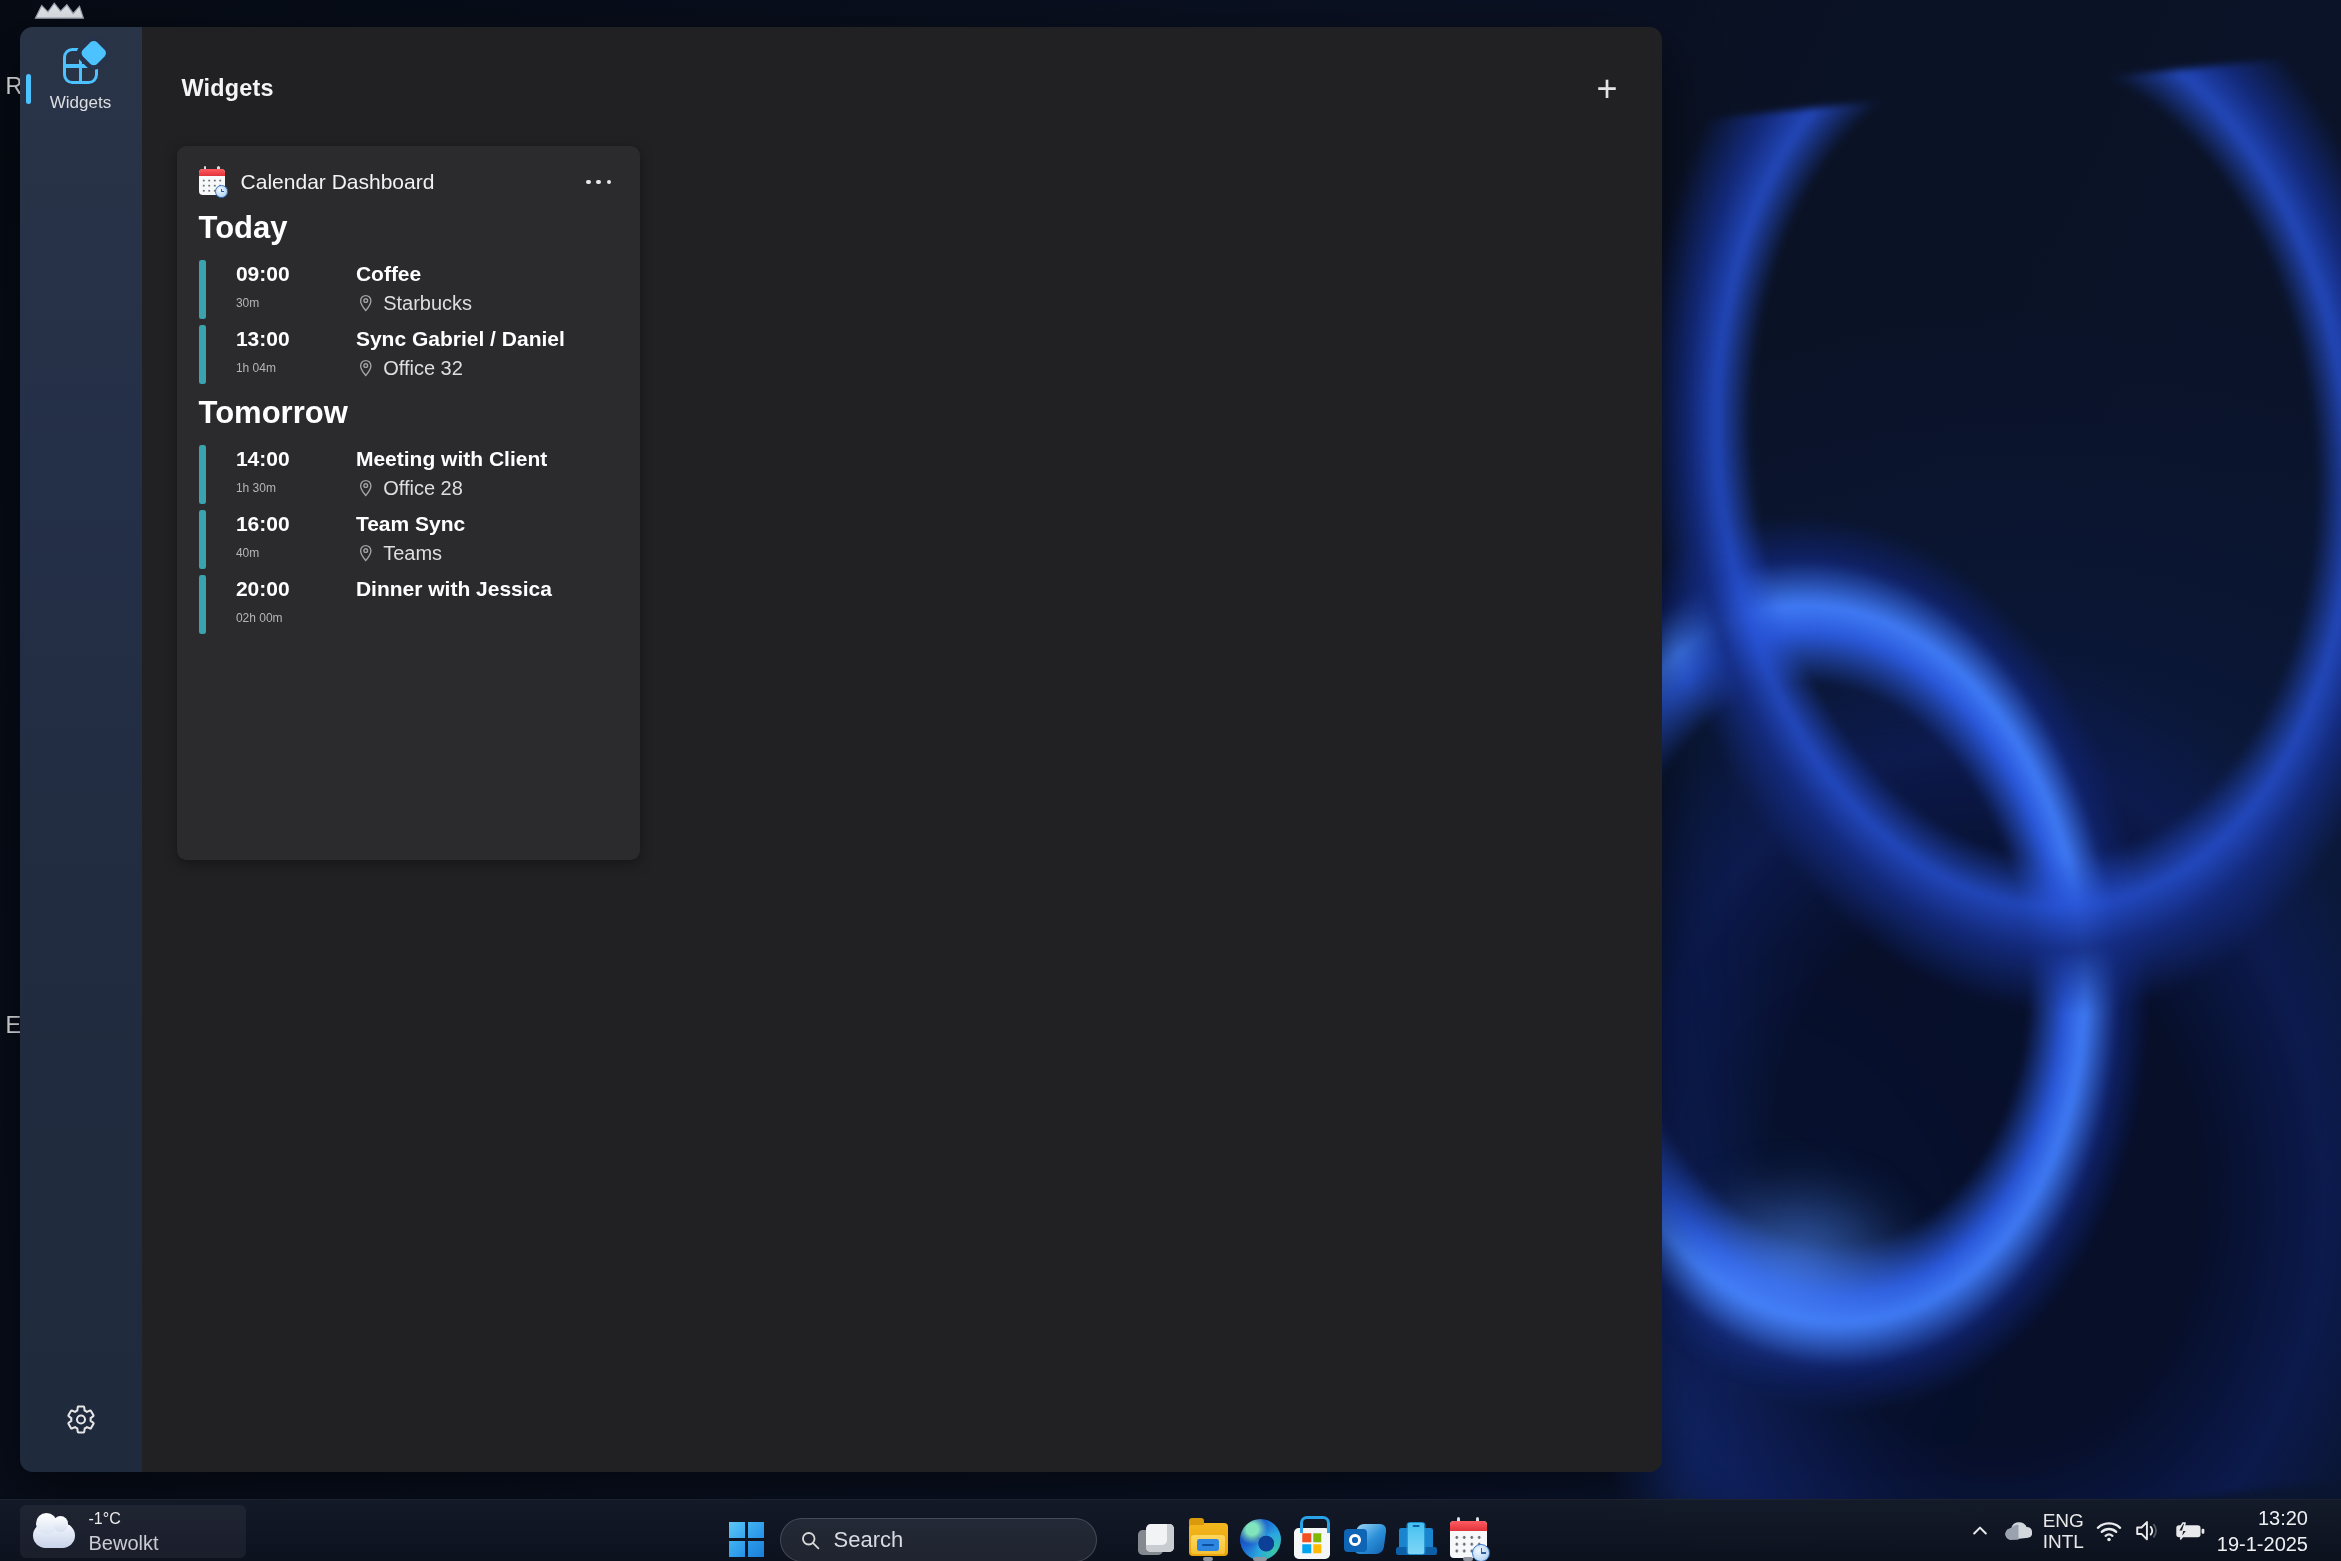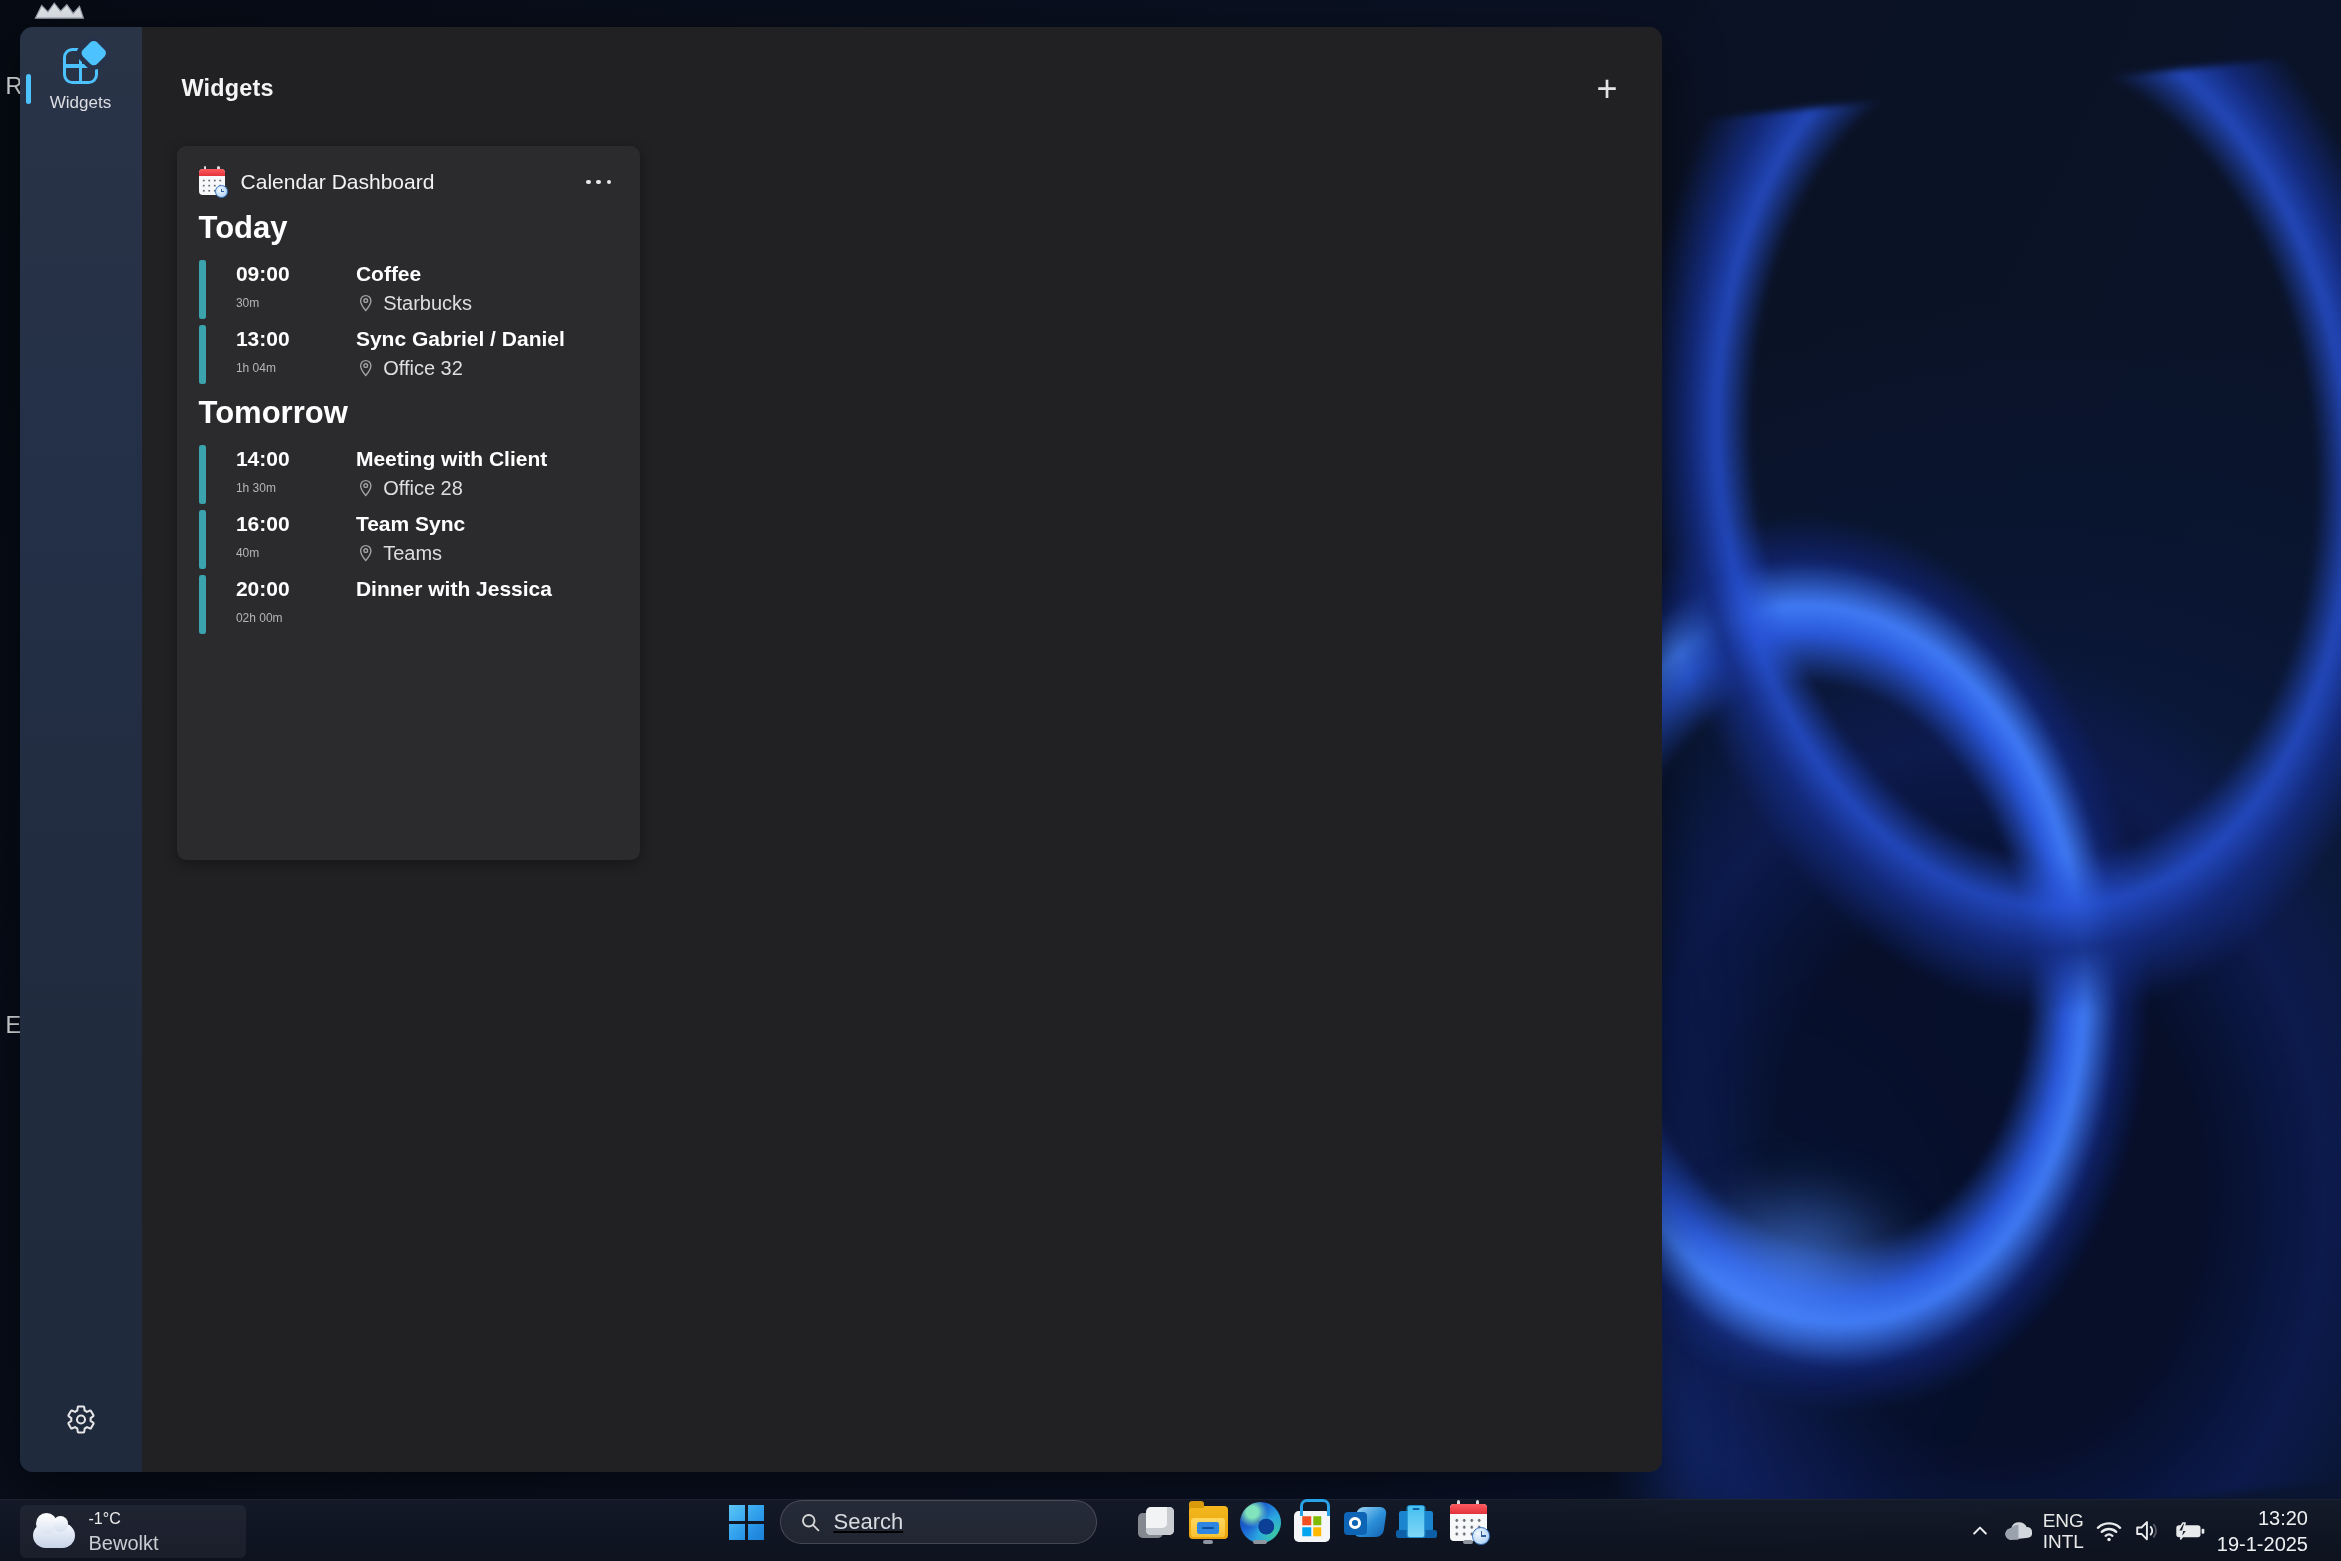--- a/index.html
+++ b/index.html
@@ -106,21 +106,21 @@
     background:linear-gradient(180deg,#f6f9ff,#c7d3e8); margin-top:7.8px; }
   .cloud::before { content:""; position:absolute; left:3.9px; top:-10px; width:21px; height:21px;
     border-radius:50%; background:linear-gradient(180deg,#ffffff,#dbe4f2); }
   .cloud::after { content:""; position:absolute; left:20px; top:-6.2px; width:15.6px; height:15.6px;
     border-radius:50%; background:linear-gradient(180deg,#ffffff,#d5dff0); }
   .weather-text { margin-left:14px; }
   .w-temp { font-size:16px; color:#ededed; line-height:24px; }
   .w-cond { font-size:20px; color:#c9ccd2; line-height:24px; }
 
   .center-cluster { position:absolute; left:724px; top:0; height:62px;
-    display:flex; align-items:flex-start;text-decoration:underline; }
+    display:flex; align-items:flex-end; }
   .start-btn { width:45px; height:45px; display:flex; align-items:center; justify-content:center;
     border-radius:4.7px; cursor:default; }
   .start-logo { display:grid; grid-template-columns:15.6px 15.6px; grid-template-rows:15.6px 15.6px; gap:3.1px; }
   .start-logo i:nth-child(1){ background:linear-gradient(135deg,#5ec7f7,#35a5ee);}
   .start-logo i:nth-child(2){ background:linear-gradient(135deg,#43b2f2,#2491e6);}
   .start-logo i:nth-child(3){ background:linear-gradient(135deg,#43b2f2,#2491e6);}
   .start-logo i:nth-child(4){ background:linear-gradient(135deg,#2d9bea,#1a7fd9);}
   .search-box { width:317px; height:44px; border-radius:22px; margin-left:11px;
     background:rgba(255,255,255,0.08); border:0.8px solid rgba(255,255,255,0.16);
     display:flex; align-items:center; padding-left:19px; gap:12.5px; cursor:default; }

